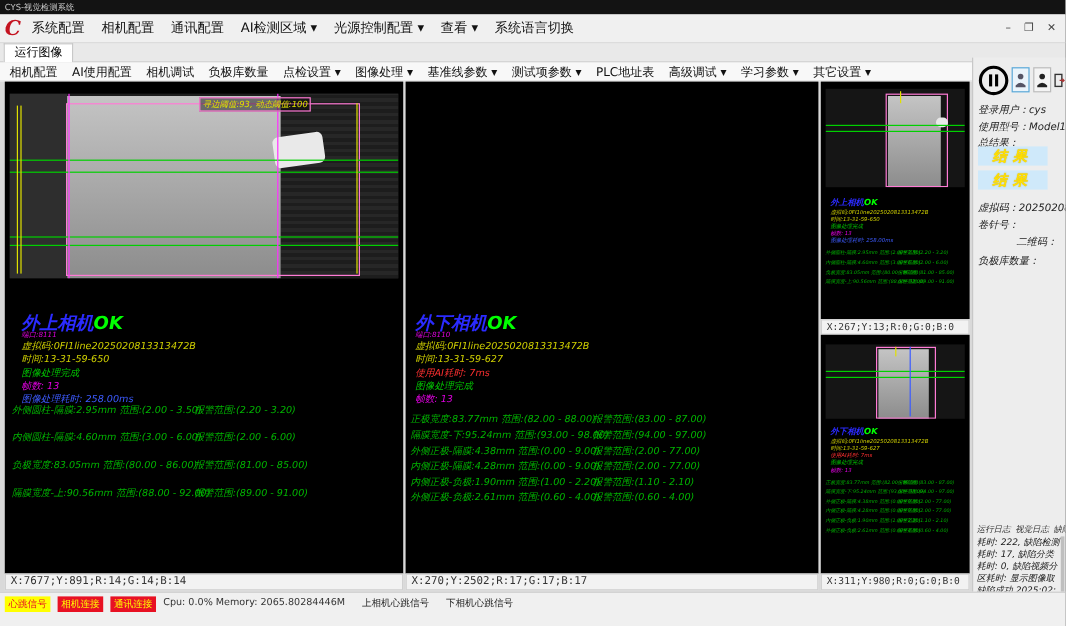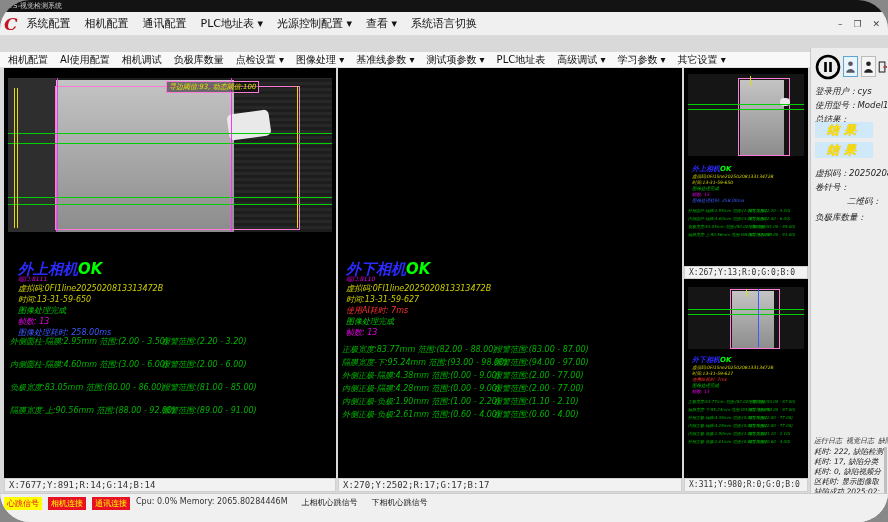--- a/index.html
+++ b/index.html
@@ -1,17 +1,17 @@
 <!DOCTYPE html>
 <html><head>
 <meta charset="utf-8">
 <style>
   html,body{margin:0;padding:0;background:#888;}
   #app{position:relative;width:888px;height:522px;background:#d9d9d9;
-       font-family:"DejaVu Sans",sans-serif;overflow:hidden;cursor:default;border-radius:30px;}
+       font-family:"DejaVu Sans",sans-serif;overflow:hidden;cursor:default;}
   .abs{position:absolute;}
   
   .titlebar{position:absolute;left:0;top:0;width:888px;height:12px;background:#131313;
             color:#c8c8c8;font-size:7px;line-height:12px;padding-left:4px;box-sizing:border-box;}
   .menubar{position:absolute;left:0;top:12px;width:888px;height:24px;background:#f0f0f0;
            border-bottom:1px solid #dcdcdc;display:flex;align-items:center;box-sizing:border-box;}
   .logo{color:#c41320;font:italic bold 17px "DejaVu Serif",serif;margin:0 9px 0 4px;}
   .menus{display:flex;gap:14px;font-size:11px;color:#111;}
   .wincontrols{margin-left:auto;display:flex;gap:11px;padding-right:8px;font-size:9px;color:#444;}
   .tabrow{position:absolute;left:0;top:36px;width:888px;height:16px;background:#e9e9e9;
@@ -98,32 +98,35 @@
   <div class="titlebar">
     <span>CYS-视觉检测系统</span>
   </div>
 
   <div class="menubar">
     <span class="logo">C</span>
     <div class="menus">
       <span>系统配置</span>
       <span>相机配置</span>
       <span>通讯配置</span>
-      <span>PLC地址表 ▾</span>
+      <span>AI检测区域 ▾</span>
       <span>光源控制配置 ▾</span>
       <span>查看 ▾</span>
       <span>系统语言切换</span>
     </div>
     <div class="wincontrols">
       <span>–</span>
       <span>❐</span>
       <span>✕</span>
     </div>
   </div>
 
+  <div class="tabrow">
+    <div class="tab">运行图像</div>
+  </div>
 
   <div class="toolbar">
     <span>相机配置</span>
     <span>AI使用配置</span>
     <span>相机调试</span>
     <span>负极库数量</span>
     <span>点检设置 ▾</span>
     <span>图像处理 ▾</span>
     <span>基准线参数 ▾</span>
     <span>测试项参数 ▾</span>

